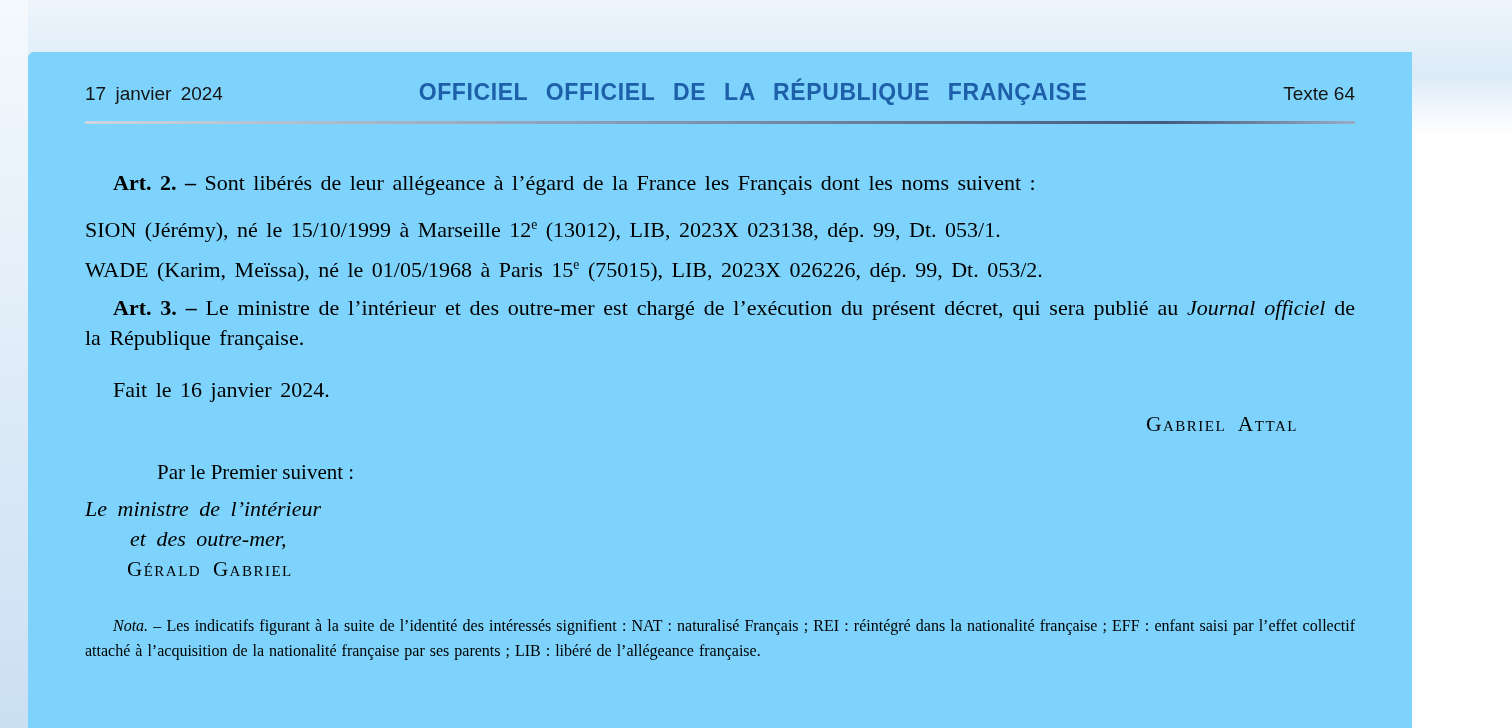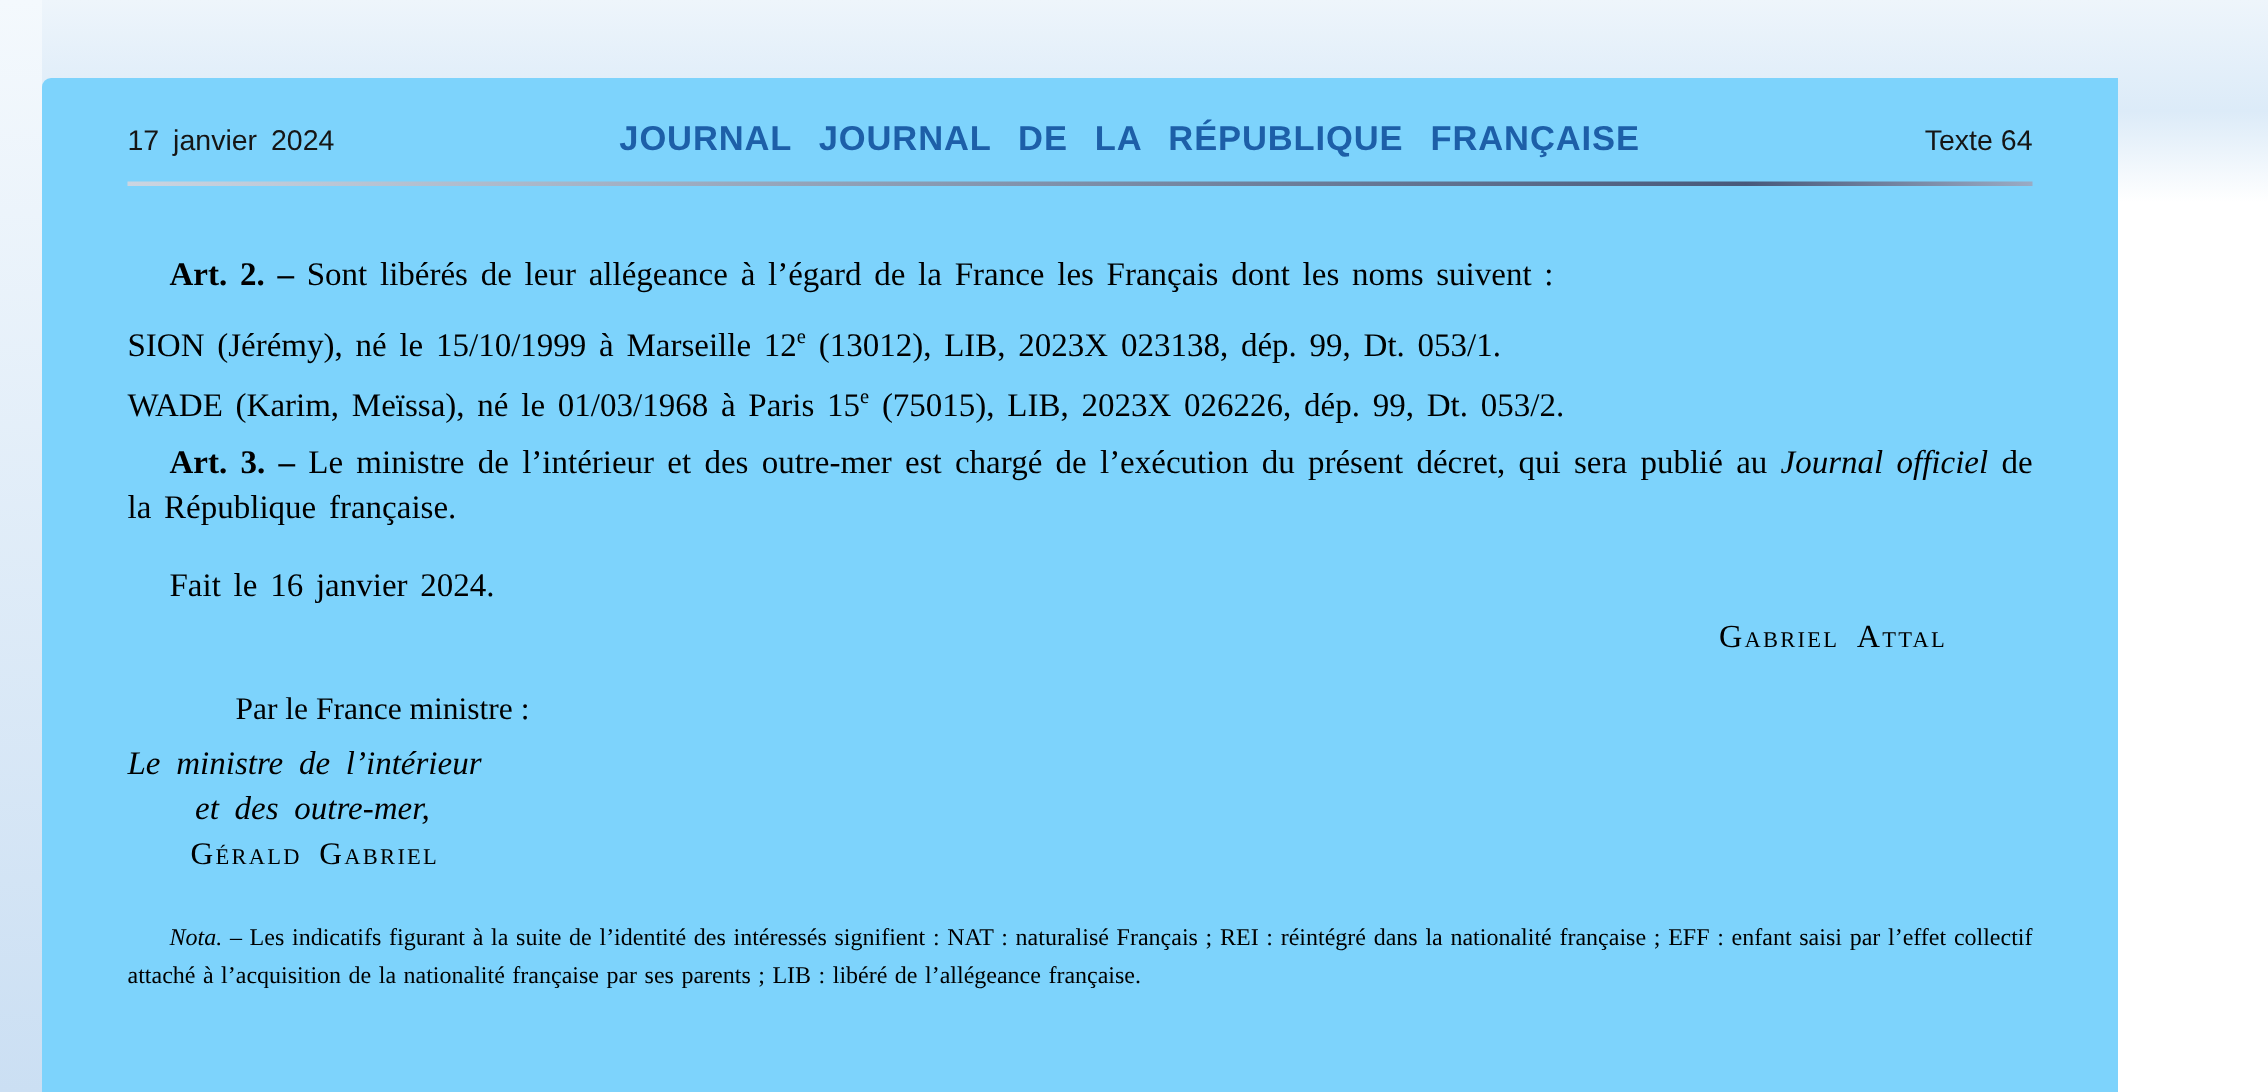--- a/index.html
+++ b/index.html
@@ -85,41 +85,41 @@
 </head>
 <body>
 
 <div class="band-top"></div>
 <div class="band-left"></div>
 
 <div class="page-panel">
 
   <div class="header-row">
     <span class="header-date">17 janvier 2024</span>
-    <span class="jo-title">JOURNAL JOURNAL DE LA RÉPUBLIQUE FRANÇAISE</span>
+    <span class="jo-title">OFFICIEL OFFICIEL DE LA RÉPUBLIQUE FRANÇAISE</span>
     <span class="texte-ref">Texte 64</span>
   </div>
 
   <div class="header-rule"></div>
 
   <div class="content">
 
     <p class="para first-indent art2"><span class="art-label">Art. 2.</span><span class="art-dash"> – </span><span>Sont libérés de leur allégeance à l’égard de la France les Français dont les noms suivent :</span></p>
 
     <div class="entry"><span>SION (Jérémy), né le 15/10/1999 à Marseille 12</span><sup>e</sup><span> (13012), LIB, 2023X 023138, dép. 99, Dt. 053/1.</span></div>
 
-    <div class="entry"><span>WADE (Karim, Meïssa), né le 01/03/1968 à Paris 15</span><sup>e</sup><span> (75015), LIB, 2023X 026226, dép. 99, Dt. 053/2.</span></div>
+    <div class="entry"><span>WADE (Karim, Meïssa), né le 01/05/1968 à Paris 15</span><sup>e</sup><span> (75015), LIB, 2023X 026226, dép. 99, Dt. 053/2.</span></div>
 
     <p class="para first-indent art3"><span class="art-label">Art. 3.</span><span class="art-dash"> – </span><span>Le ministre de l’intérieur et des outre-mer est chargé de l’exécution du présent décret, qui sera publié au </span><i>Journal officiel</i><span> de la République française.</span></p>
 
     <div class="fait-line">Fait le 16 janvier 2024.</div>
 
     <div class="signature-pm">Gabriel Attal</div>
 
-    <div class="countersign-intro">Par le France ministre :</div>
+    <div class="countersign-intro">Par le Premier suivent :</div>
 
     <div class="minister-line1">Le ministre de l’intérieur</div>
     <div class="minister-line2">et des outre-mer,</div>
     <div class="minister-name">Gérald Gabriel</div>
 
     <p class="nota"><i>Nota.</i><span> – </span><span>Les indicatifs figurant à la suite de l’identité des intéressés signifient : NAT : naturalisé Français ; REI : réintégré dans la nationalité française ; EFF : enfant saisi par l’effet collectif attaché à l’acquisition de la nationalité française par ses parents ; LIB : libéré de l’allégeance française.</span></p>
 
   </div>
 </div>
 

